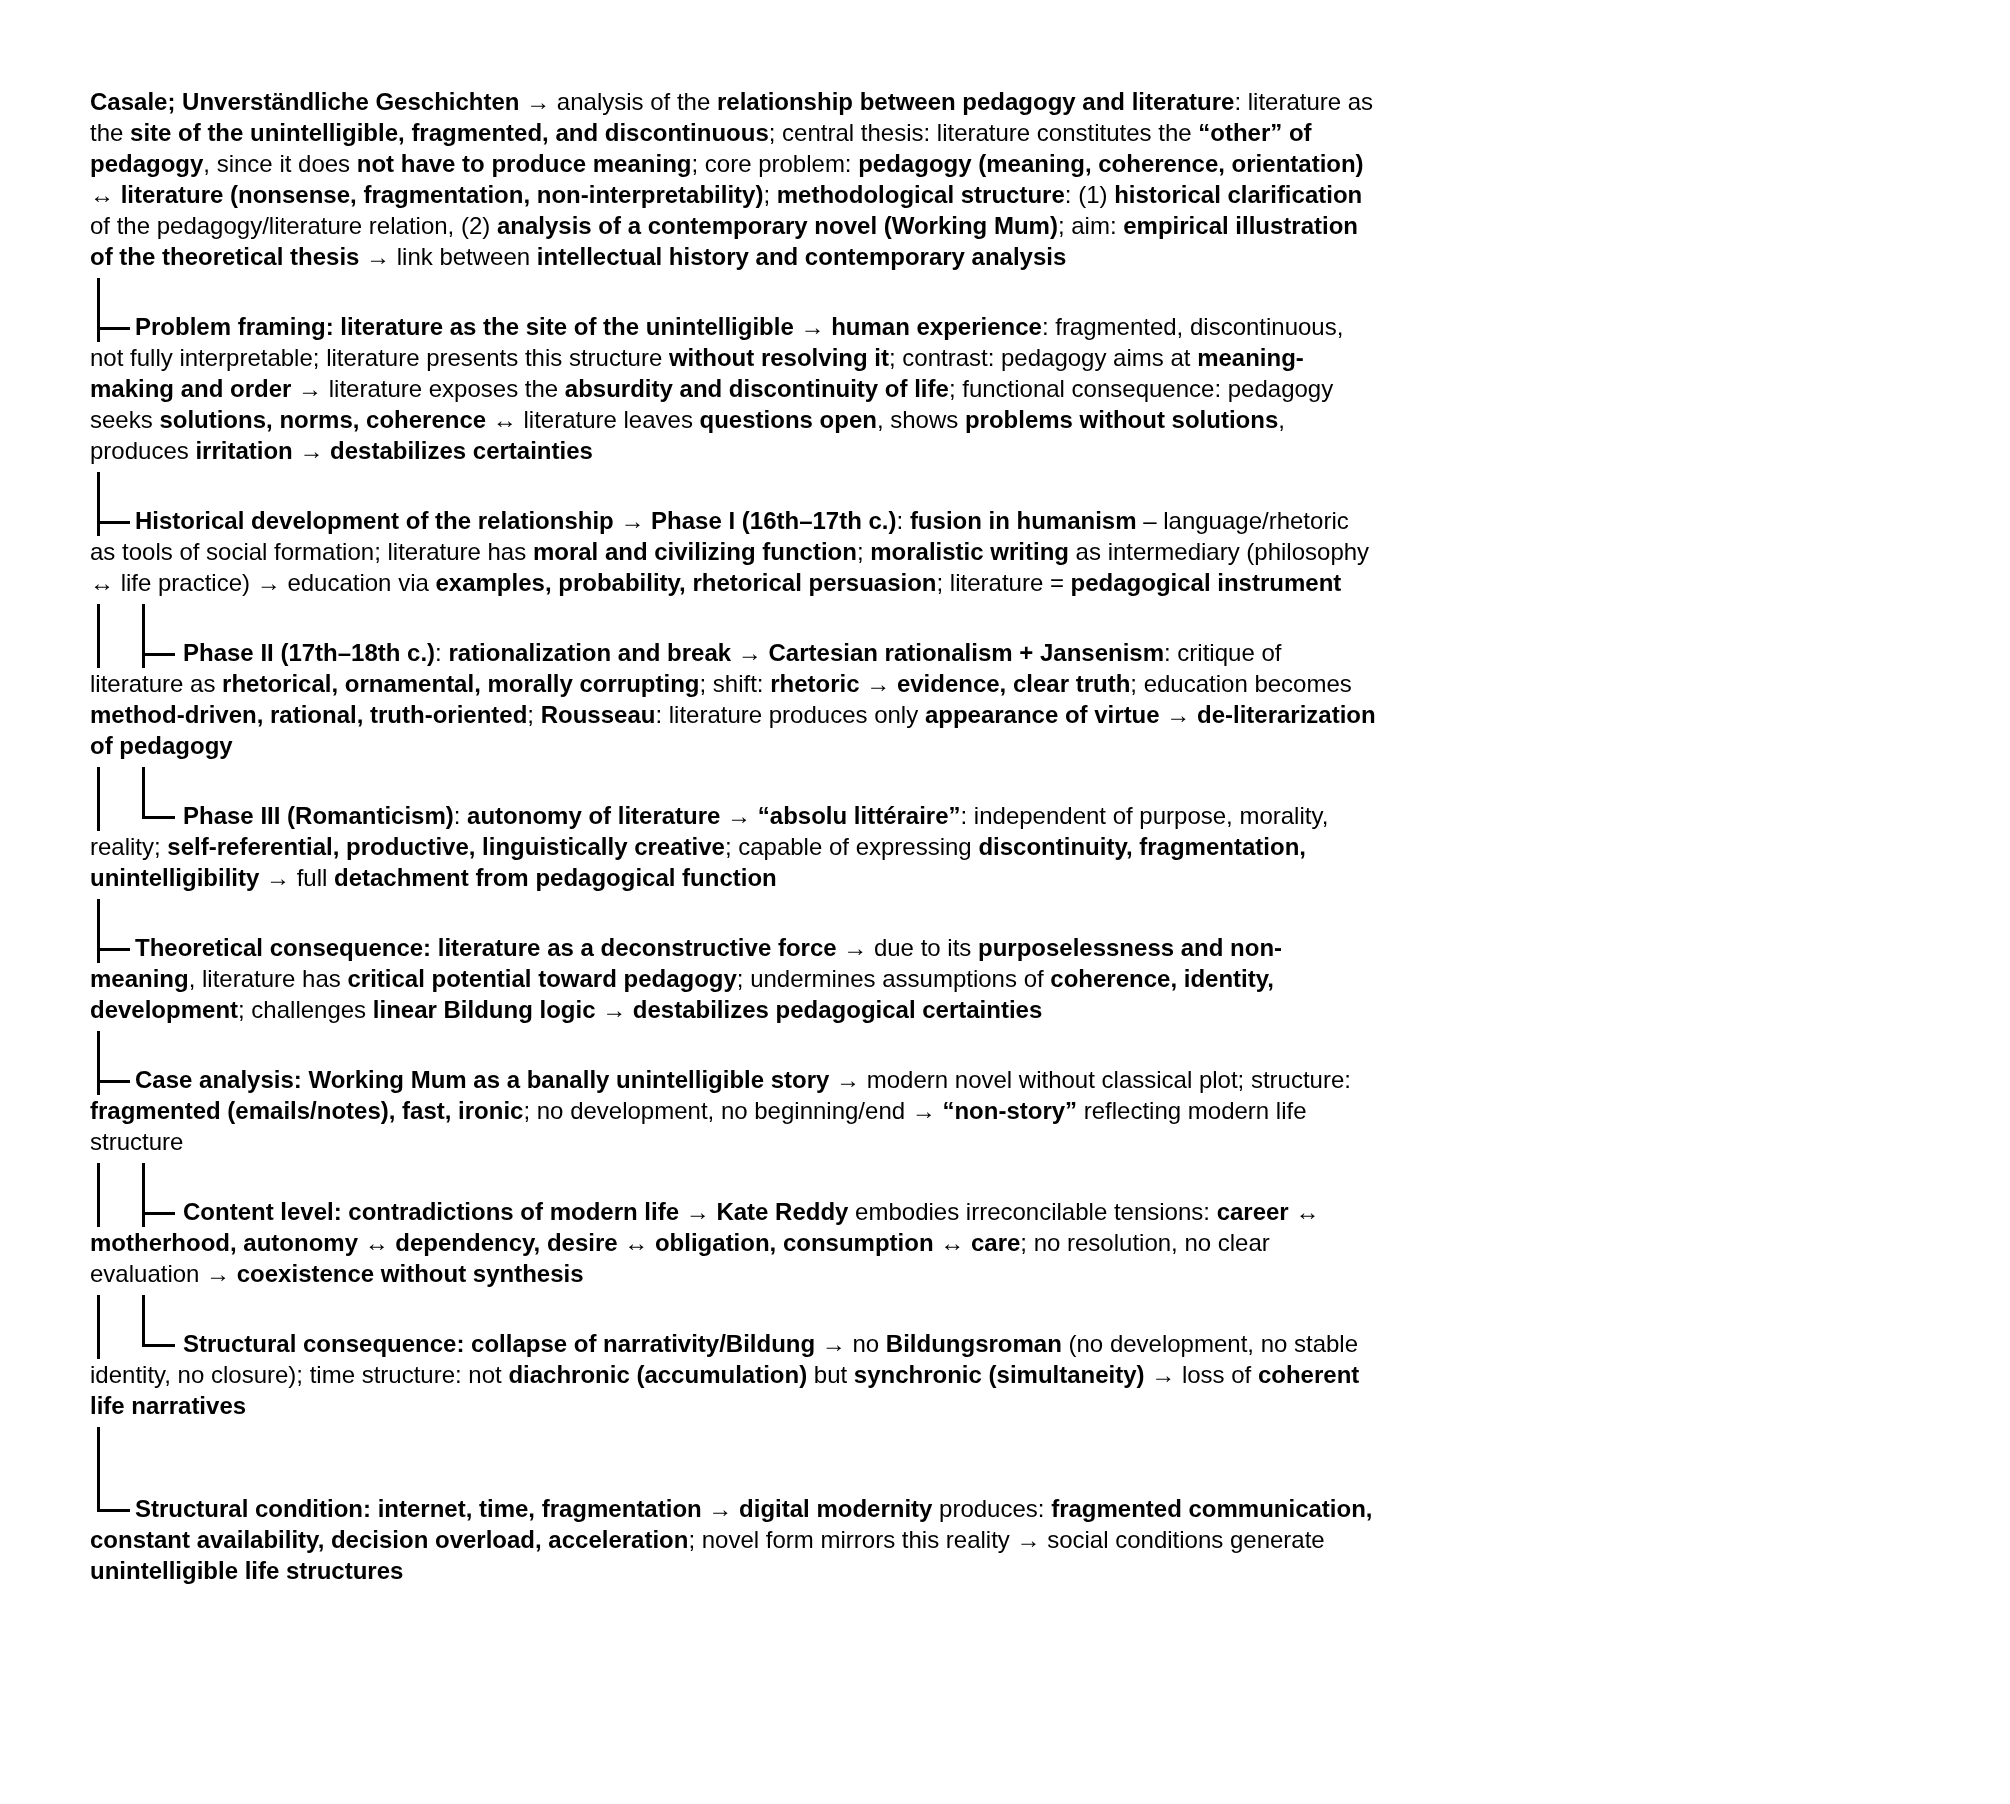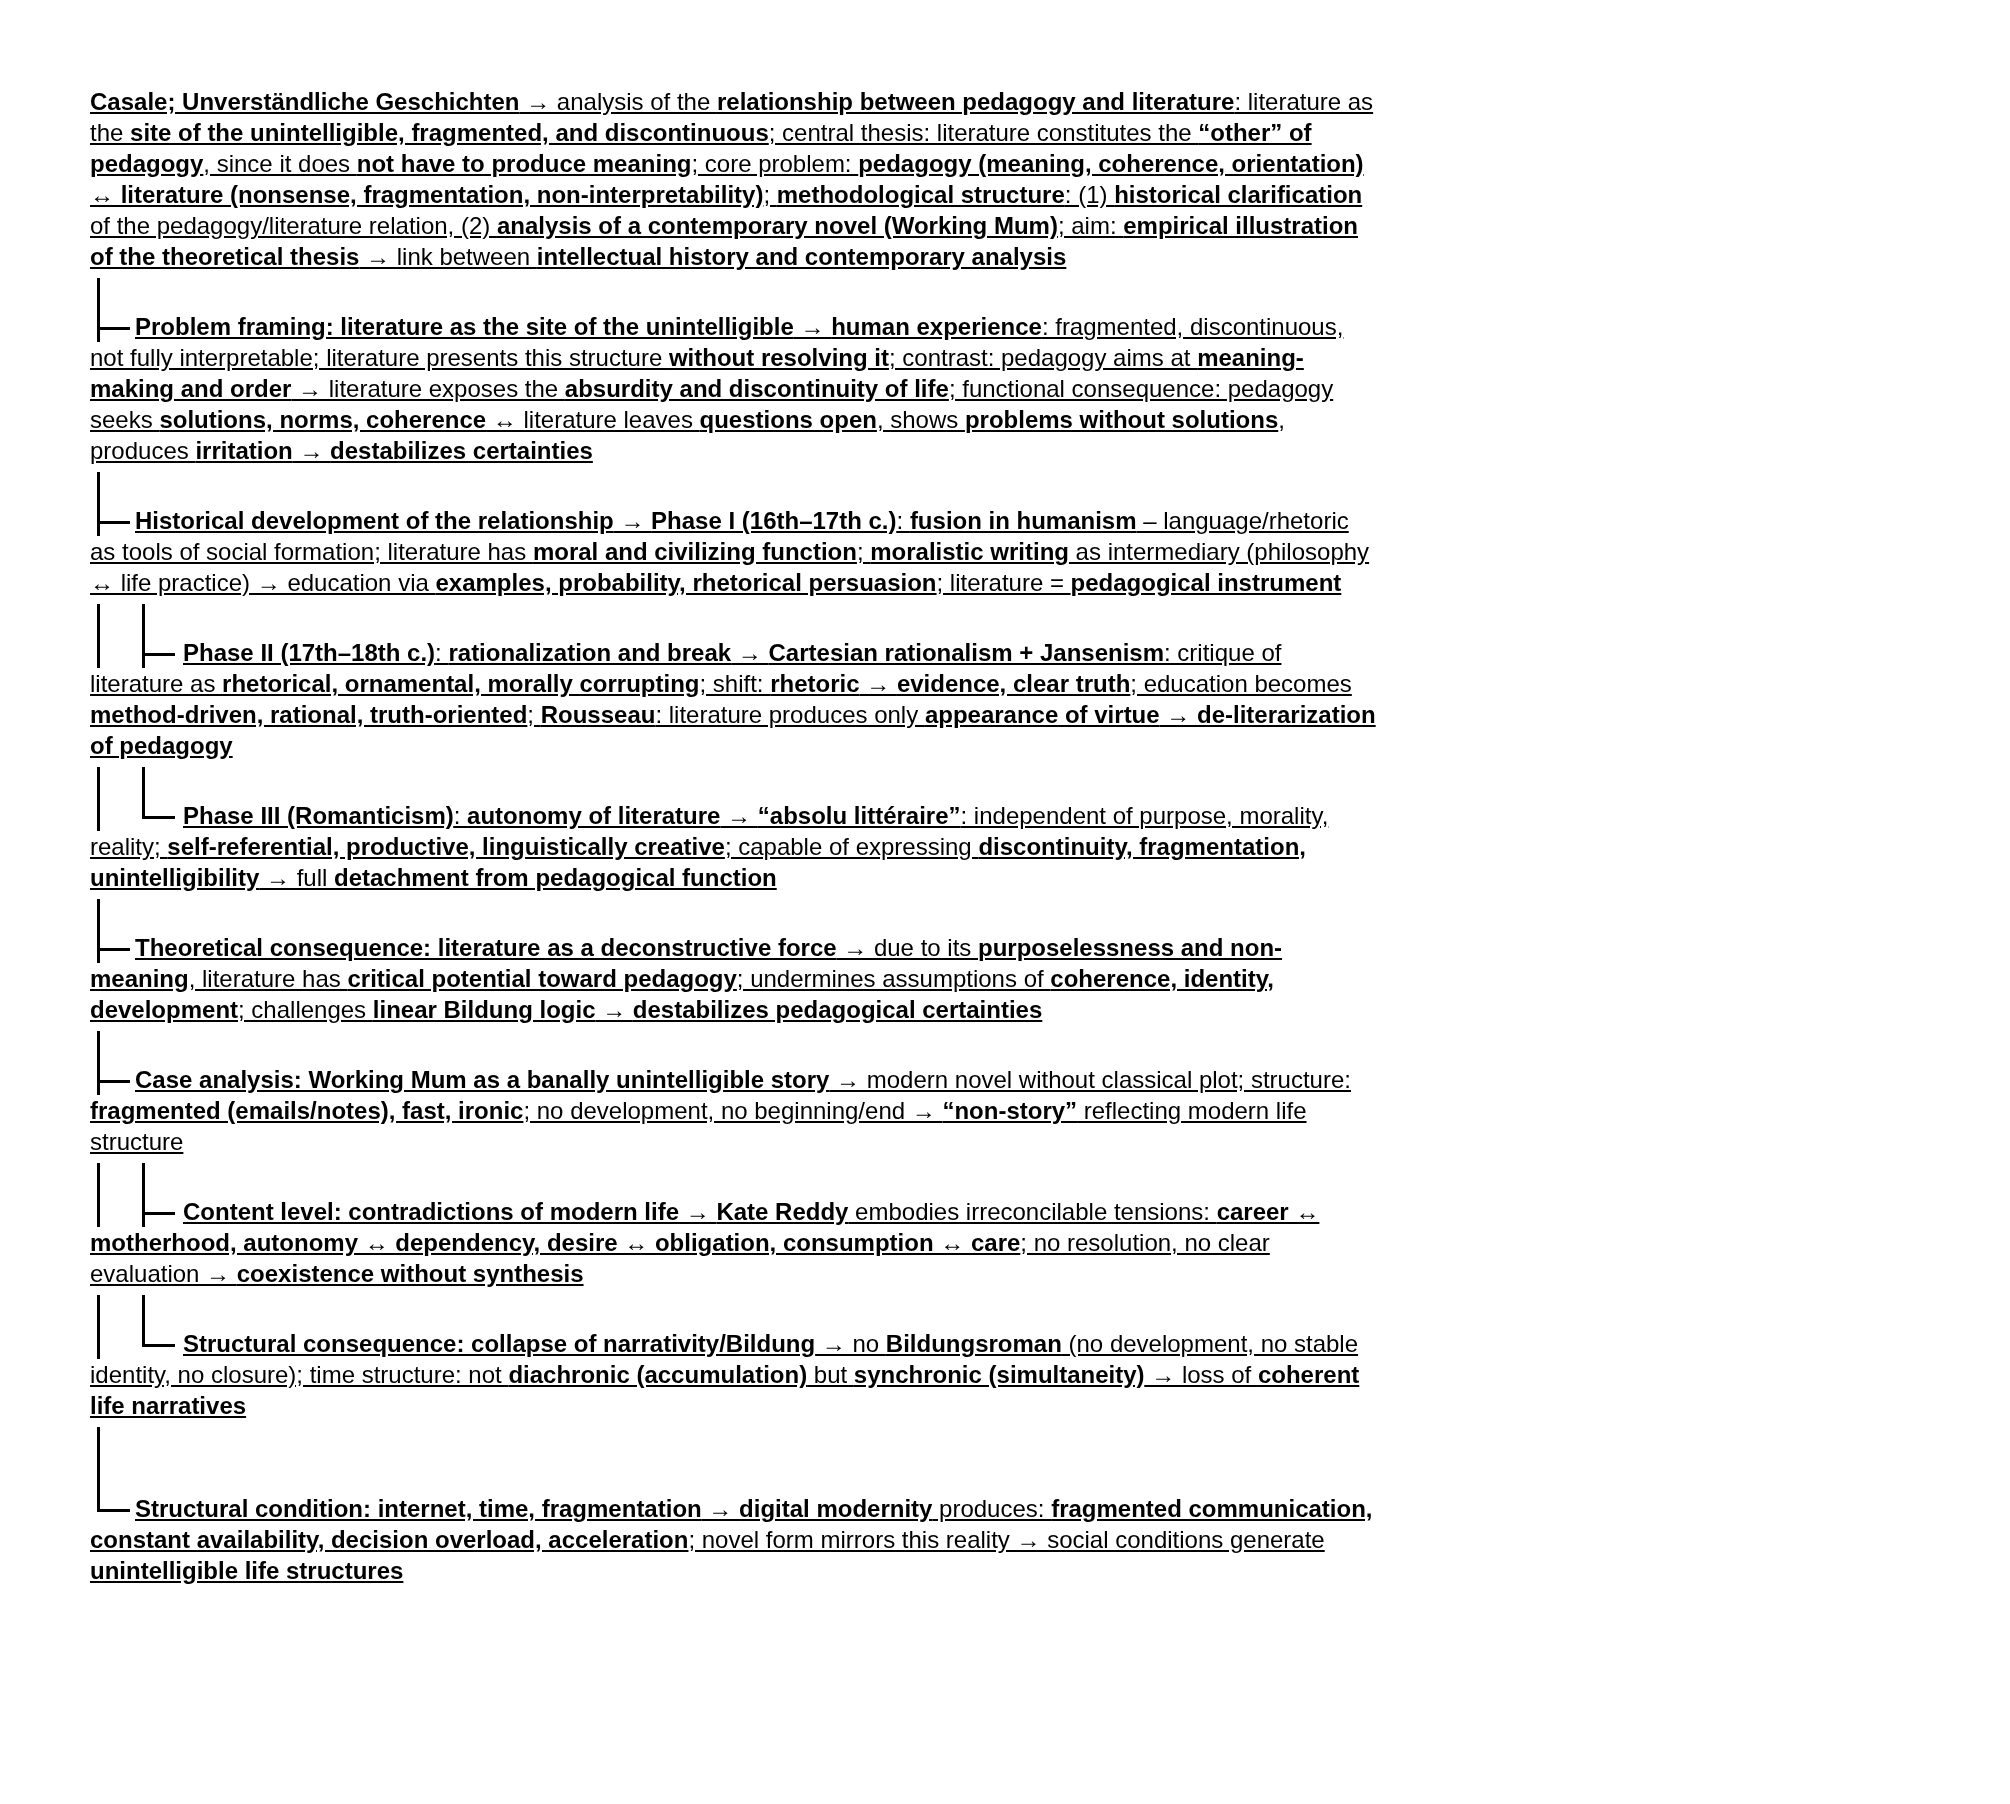--- a/index.html
+++ b/index.html
@@ -3,21 +3,21 @@
 <meta charset="utf-8">
 <style>
   * { margin:0; padding:0; box-sizing:border-box; }
   html,body { background:#ffffff; }
   body {
     width:2010px; height:1804px; overflow:hidden;
     color:#000000;
     font-family:"Liberation Sans","DejaVu Sans",sans-serif;
     font-size:24px; line-height:31px;
   }
-  .page { padding:86px 0 0 90px;text-decoration:underline; }
+  .page { padding:86px 0 0 90px; }
   .content { width:1290px; }
   b, .b { font-weight:bold; }
   .para { position:relative; text-align:left; }
   .indent1 { text-indent:45px; }
   .indent2 { text-indent:93px; }
   .section { margin-top:6px; }
   .prefix { position:relative; height:33px; }
   .prefix.tall { height:66px; }
   .pbar { position:absolute; top:0; bottom:0; width:3px; background:#000; }
   .vline { position:absolute; top:0; width:3px; background:#000; }

